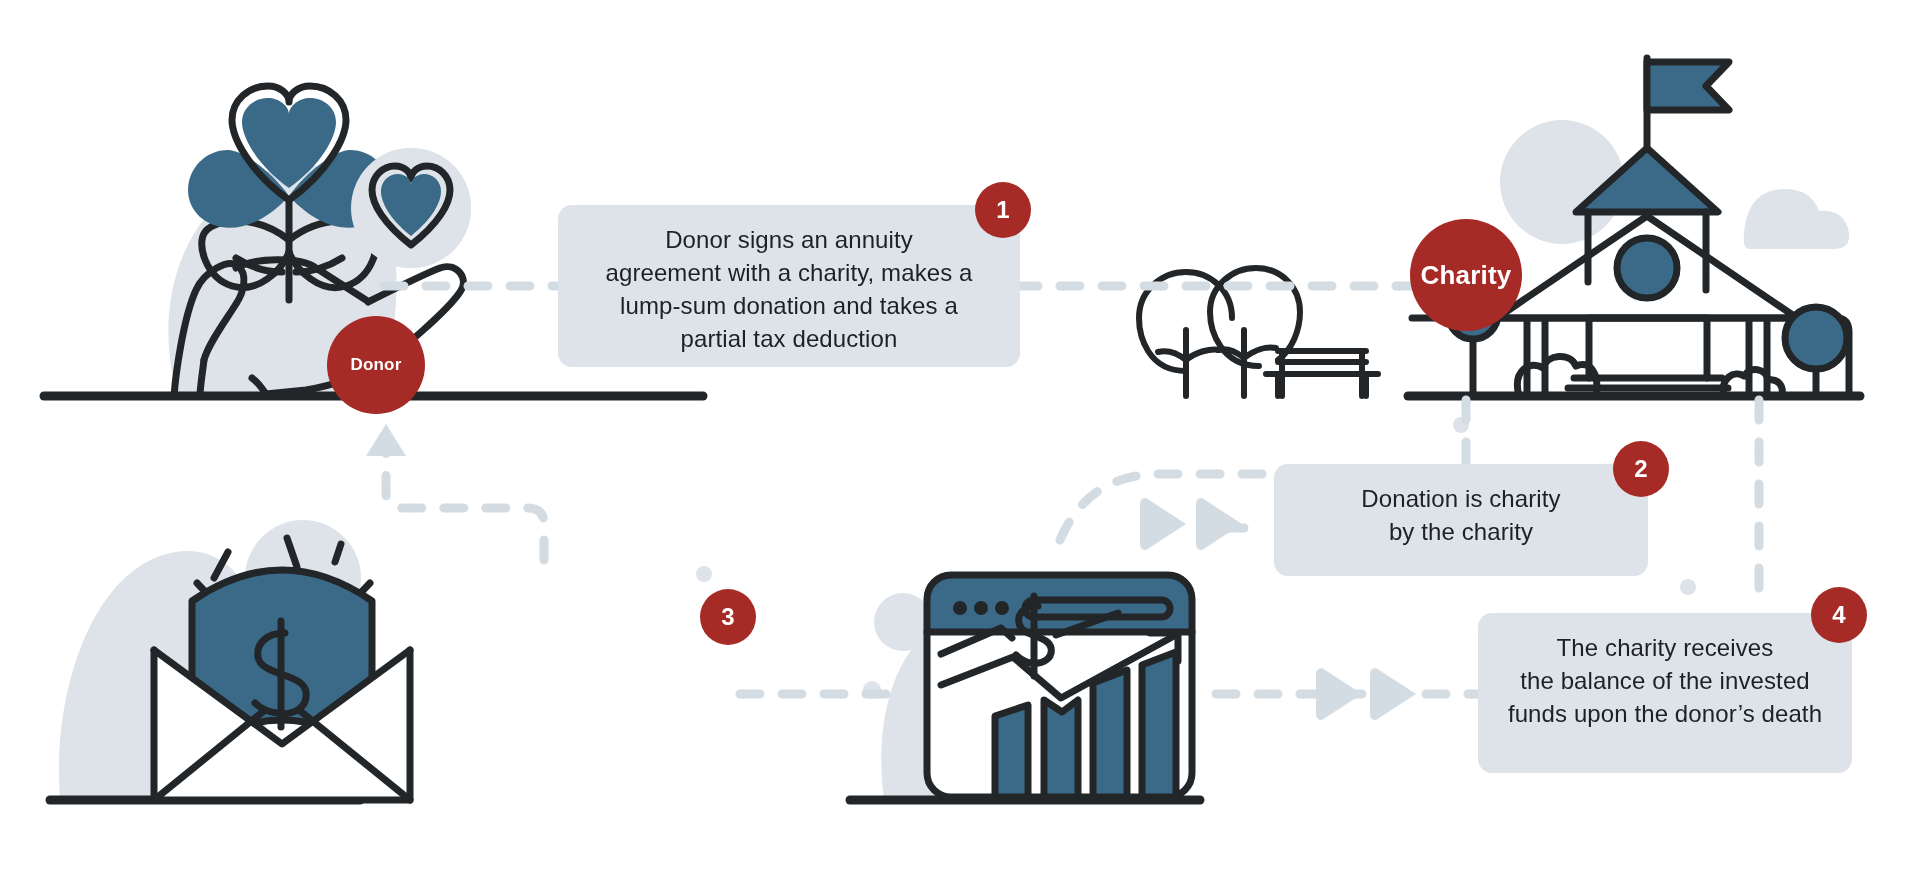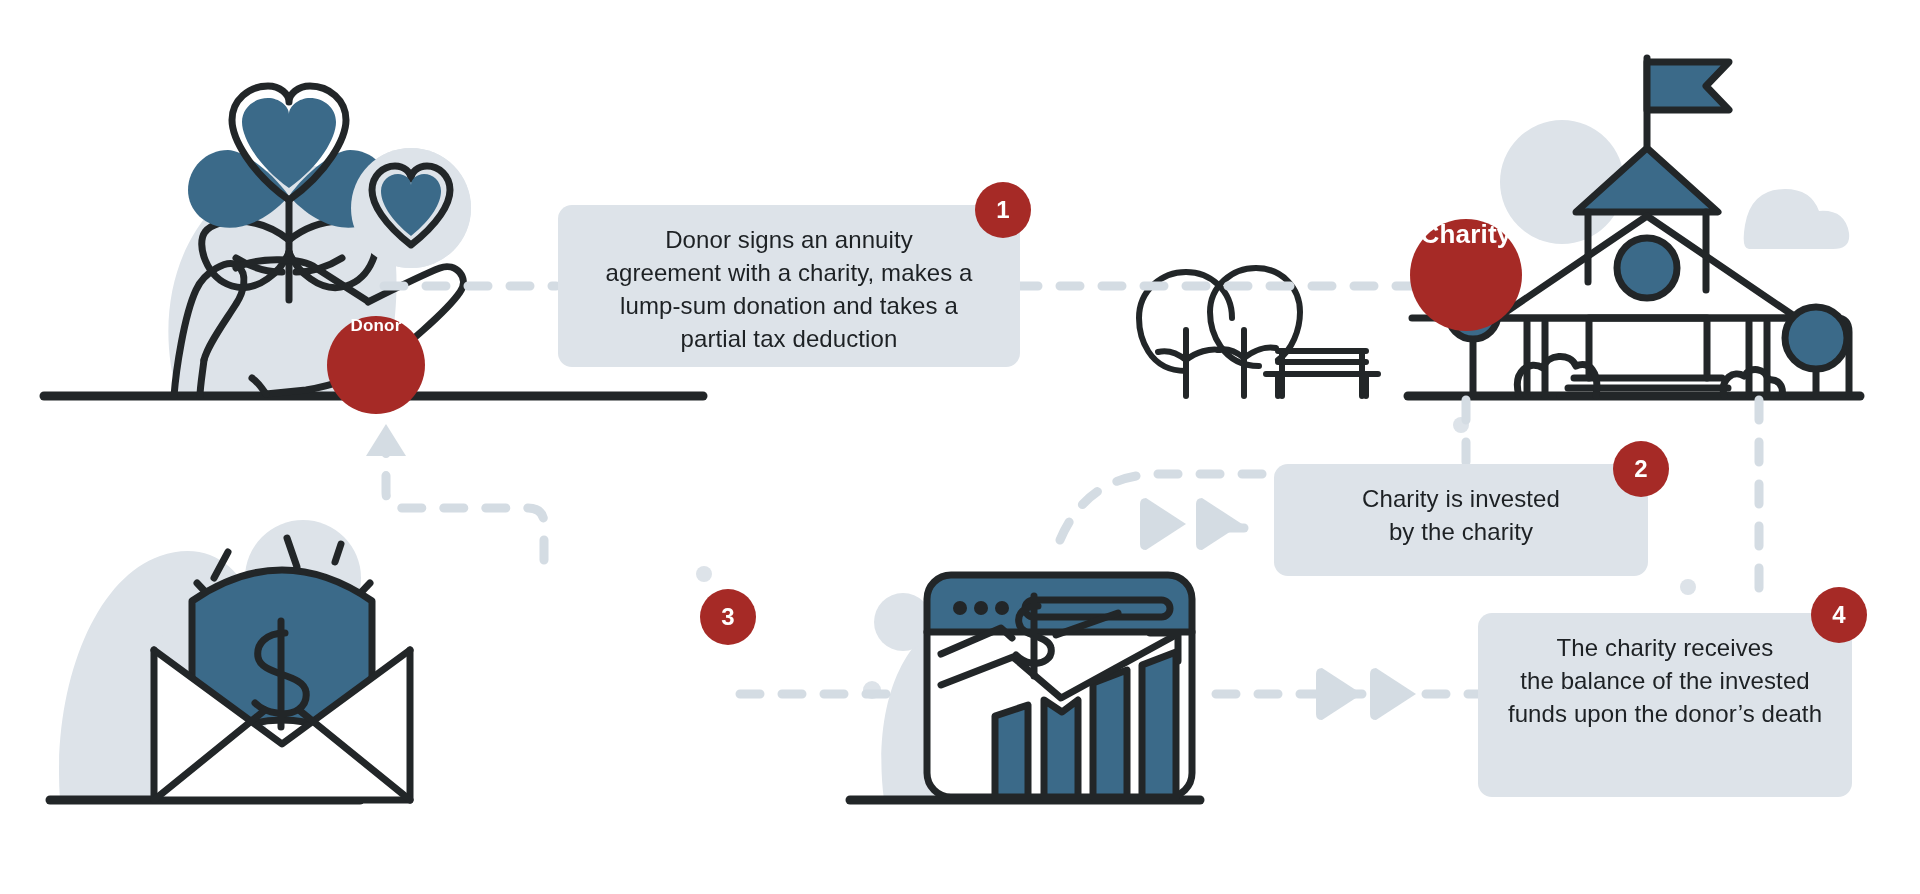--- a/index.html
+++ b/index.html
@@ -34,21 +34,21 @@
     background:#a62a26;
     color:#ffffff;
     display:flex;align-items:center;justify-content:center;
     font-size:24px;font-weight:bold;
     z-index:6;
   }
   
   .role-pill{
     position:absolute;border-radius:50%;
     background:#a62a26;color:#fff;
-    display:flex;justify-content:center;
+    display:flex;align-items:center;justify-content:center;
     font-weight:bold;letter-spacing:.2px;
     z-index:7;
   }
   #role-donor{width:98px;height:98px;font-size:17px;}
   #role-charity{width:112px;height:112px;font-size:26px;}
 </style>
 </head>
 <body>
 
 <div class="stage">
@@ -257,21 +257,21 @@
     <p>Donor signs an annuity
 agreement with a charity, makes a
 lump-sum donation and takes a
 partial tax deduction</p>
   </div>
   <div class="badge-num" id="badge-1">
     <span>1</span>
   </div>
 
   <div class="callout" id="callout-2">
-    <p>Charity is invested
+    <p>Donation is charity
 by the charity</p>
   </div>
   <div class="badge-num" id="badge-2">
     <span>2</span>
   </div>
 
   <div class="badge-num" id="badge-3">
     <span>3</span>
   </div>
 
@@ -287,17 +287,17 @@
 </div>
 
 <style>
   
   #callout-1{left:558px;top:205px;width:462px;height:162px;}
   #badge-1  {left:975px;top:182px;}
   #callout-2{left:1274px;top:464px;width:374px;height:112px;}
   #badge-2  {left:1613px;top:441px;}
   #callout-3{left:366px;top:608px;width:368px;height:172px;}
   #badge-3  {left:700px;top:589px;}
-  #callout-4{left:1478px;top:613px;width:374px;height:184px;}
+  #callout-4{left:1478px;top:613px;width:374px;height:160px;}
   #badge-4  {left:1811px;top:587px;}
   #role-donor  {left:327px;top:316px;}
   #role-charity{left:1410px;top:219px;}
 </style>
 
 </body></html>

